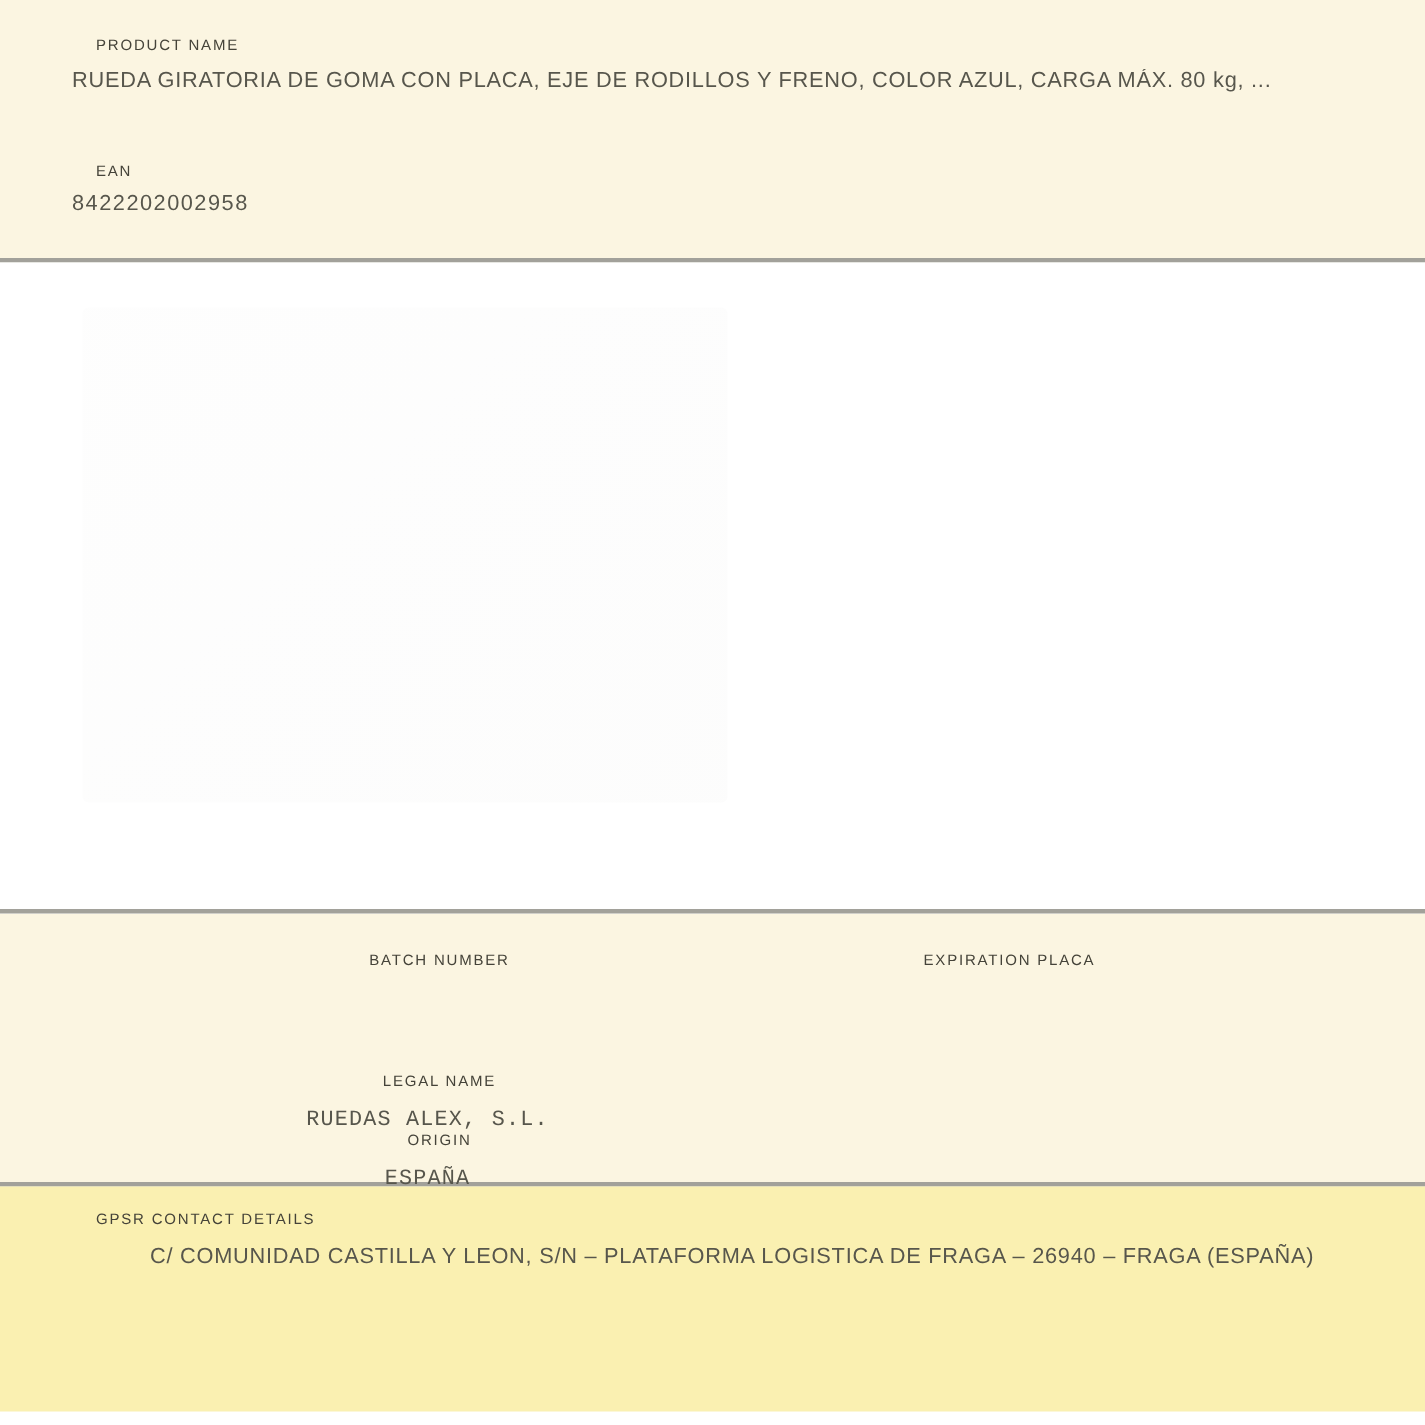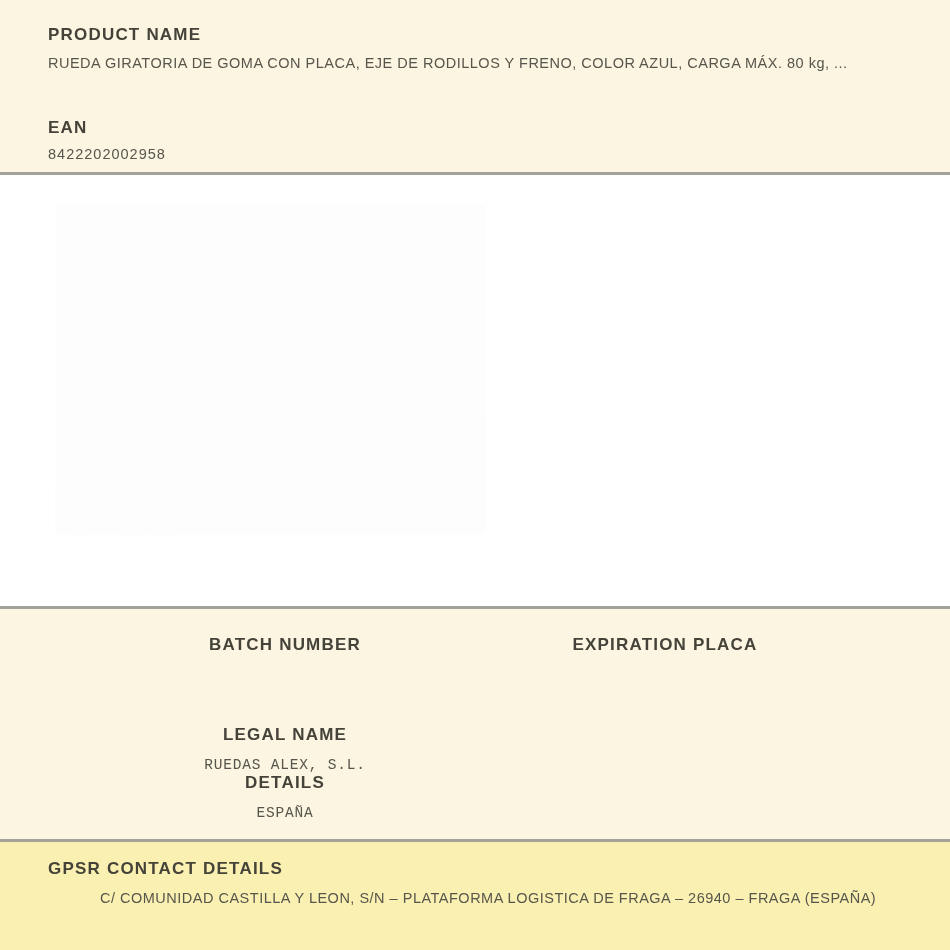--- a/index.html
+++ b/index.html
@@ -19,24 +19,25 @@
   .page { width: 950px; height: 950px; }
 
   
   .section-header {
     height: 175px;
     background: var(--bg-cream);
     border-bottom: 3px solid var(--divider);
     padding: 25px 40px 0 48px;
   }
   .label {
-    font-size: 17px;
-    font-weight: bold;
+    font-size: 10px;
+    font-weight: normal;
     letter-spacing: 1.2px;
     color: var(--label-color);
+    margin-left: 16px;
   }
   .value {
     font-size: 14.5px;
     letter-spacing: 0.5px;
     color: var(--value-color);
   }
   .section-header .value {
     margin-top: 10px;
     white-space: nowrap;
     overflow: hidden;
@@ -54,21 +55,21 @@
   .ghost-image {
     position: absolute;
     left: 55px; top: 30px;
     width: 430px; height: 330px;
     background: linear-gradient(135deg, rgba(120,120,110,0.012), rgba(120,120,110,0.02));
     border-radius: 4px;
   }
 
   
   .section-details {
-    height: 233px;
+    height: 182px;
     background: var(--bg-cream);
     border-bottom: 3px solid var(--divider);
     padding: 26px 95px 4px 95px;
   }
   .details-row {
     display: flex;
   }
   .details-row + .details-row { margin-top: 70px; flex-direction: column; }
   .details-cell {
     width: 50%;
@@ -116,21 +117,21 @@
       <div class="details-cell">
         <div class="label">EXPIRATION PLACA</div>
       </div>
     </div>
     <div class="details-row">
       <div class="details-cell">
         <div class="label">LEGAL NAME</div>
         <div class="value">RUEDAS ALEX, S.L.</div>
       </div>
       <div class="details-cell">
-        <div class="label">DETAILS</div>
+        <div class="label">ORIGIN</div>
         <div class="value">ESPAÑA</div>
       </div>
     </div>
   </section>
 
   <section class="section-gpsr">
     <div class="label">GPSR CONTACT DETAILS</div>
     <div class="value gpsr-address">C/ COMUNIDAD CASTILLA Y LEON, S/N – PLATAFORMA LOGISTICA DE FRAGA – 26940 – FRAGA (ESPAÑA)</div>
   </section>
 

